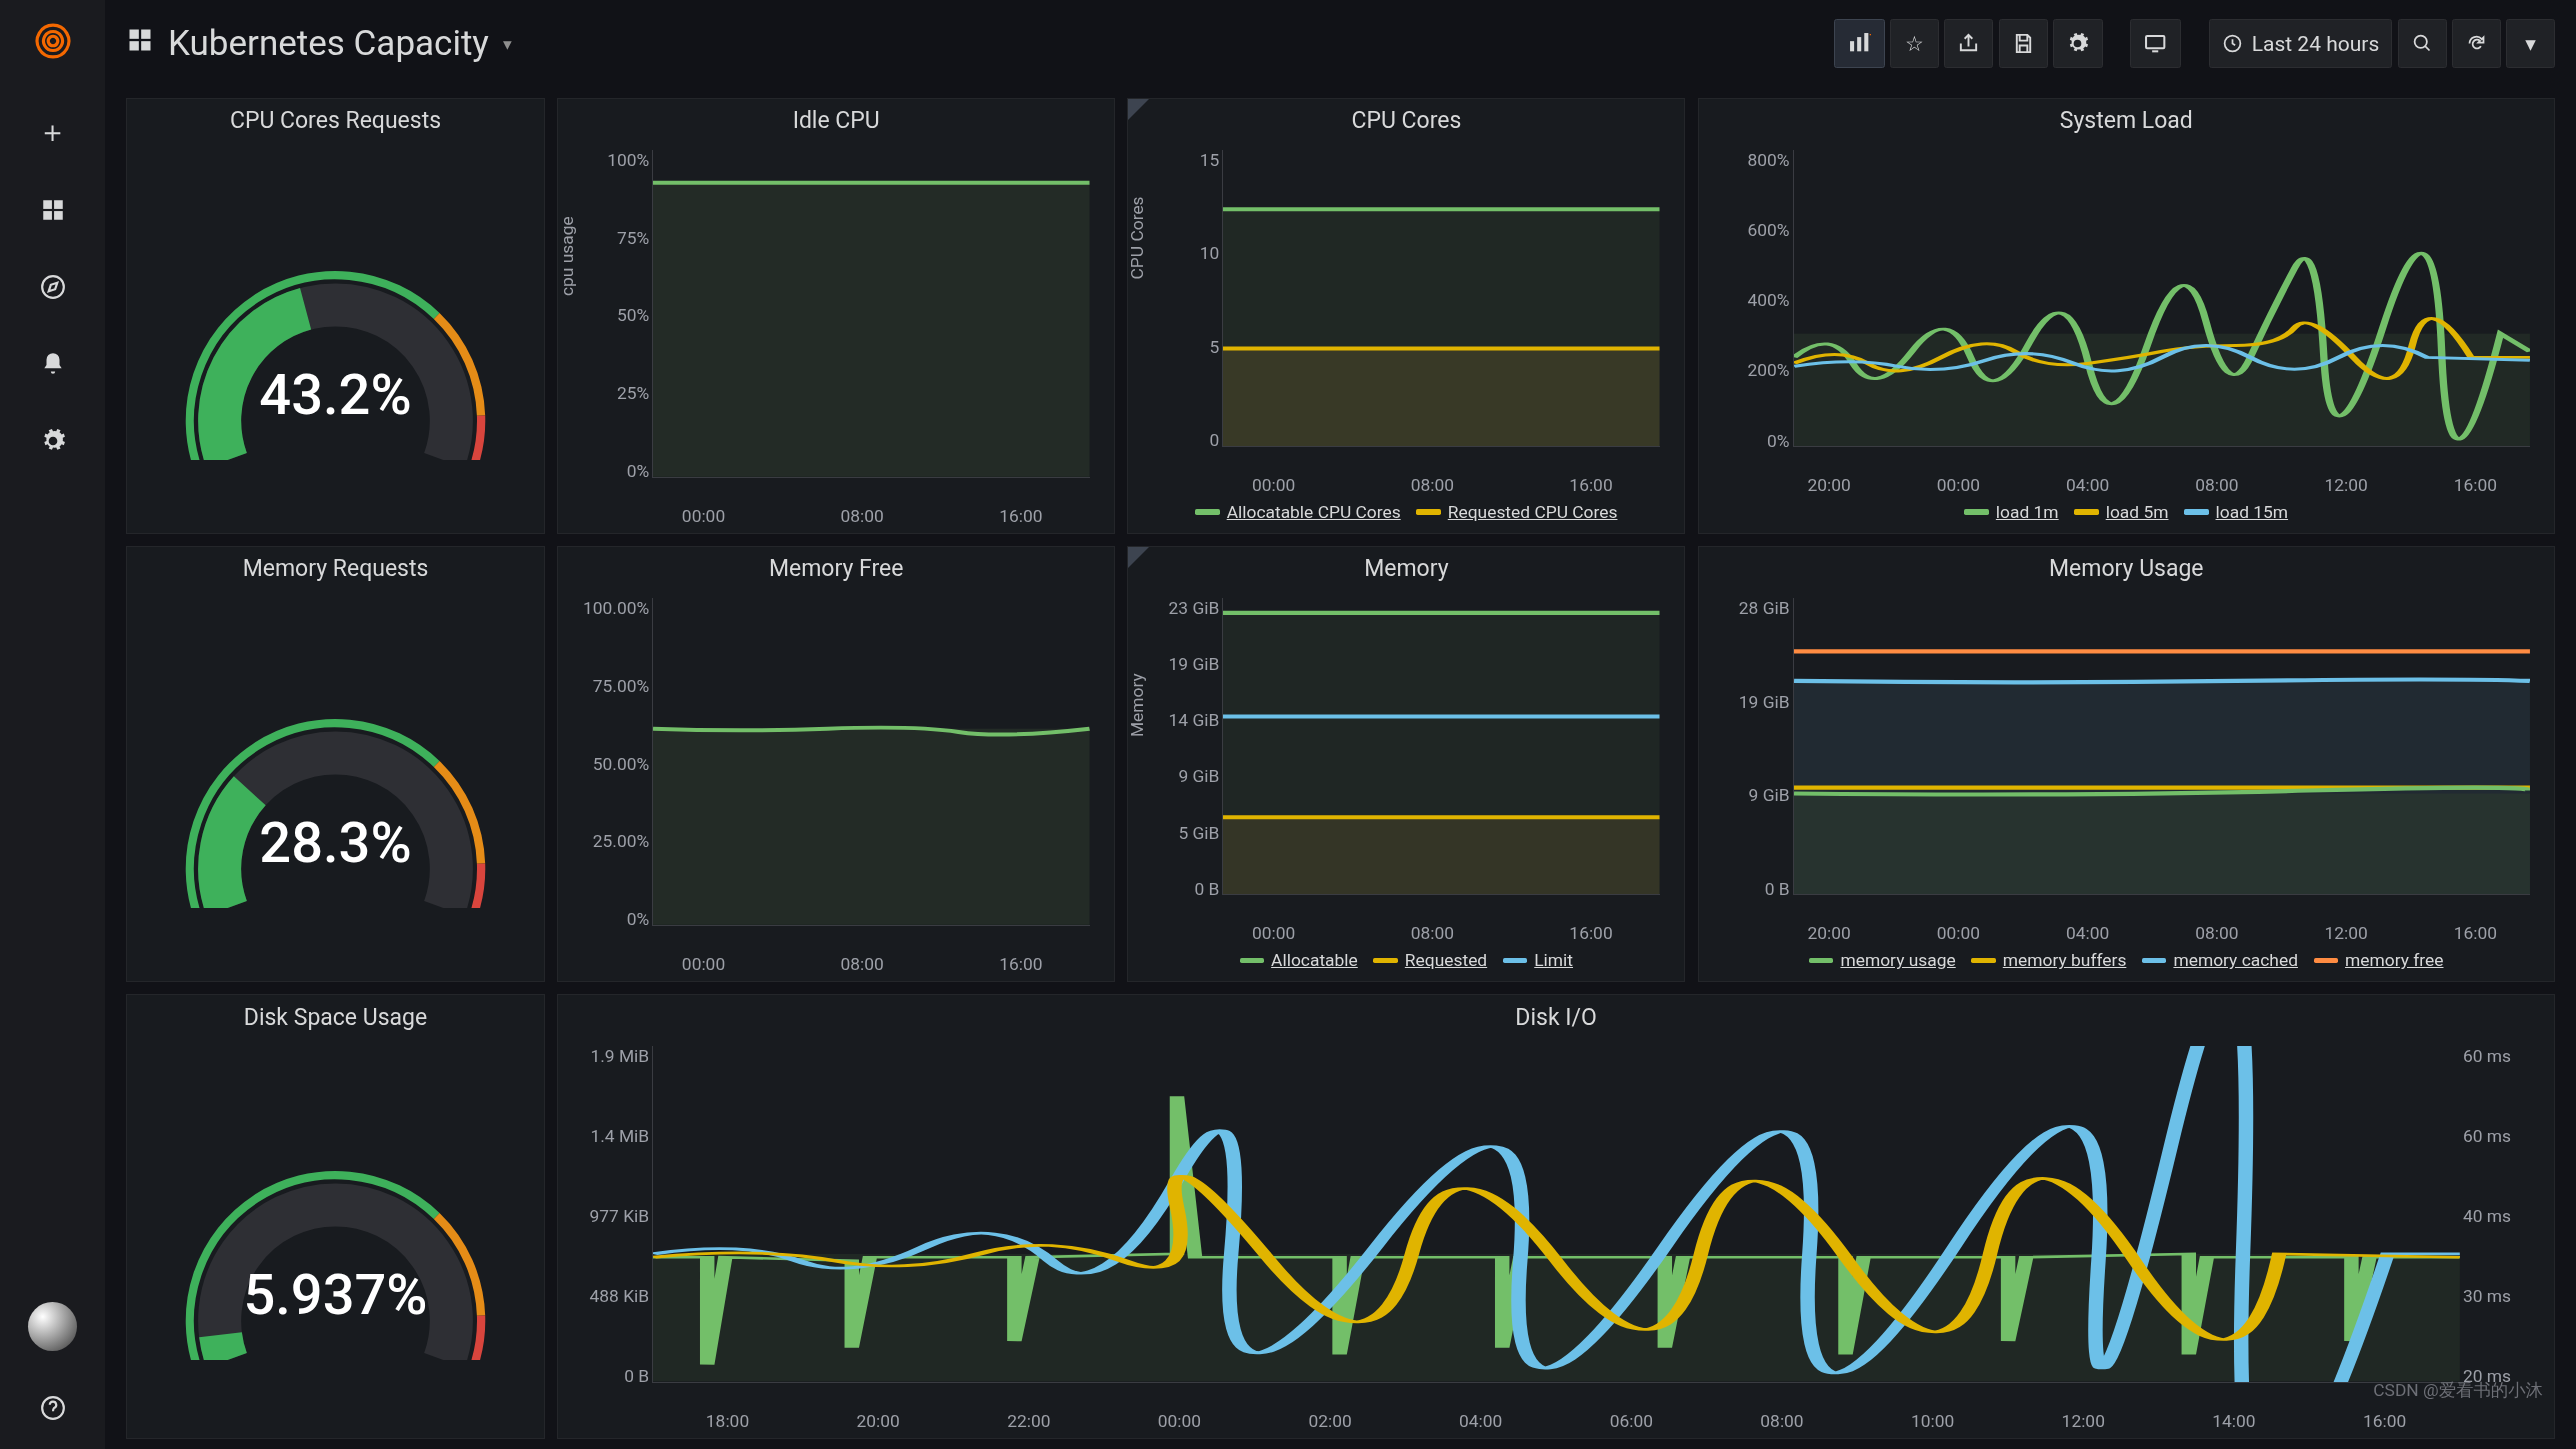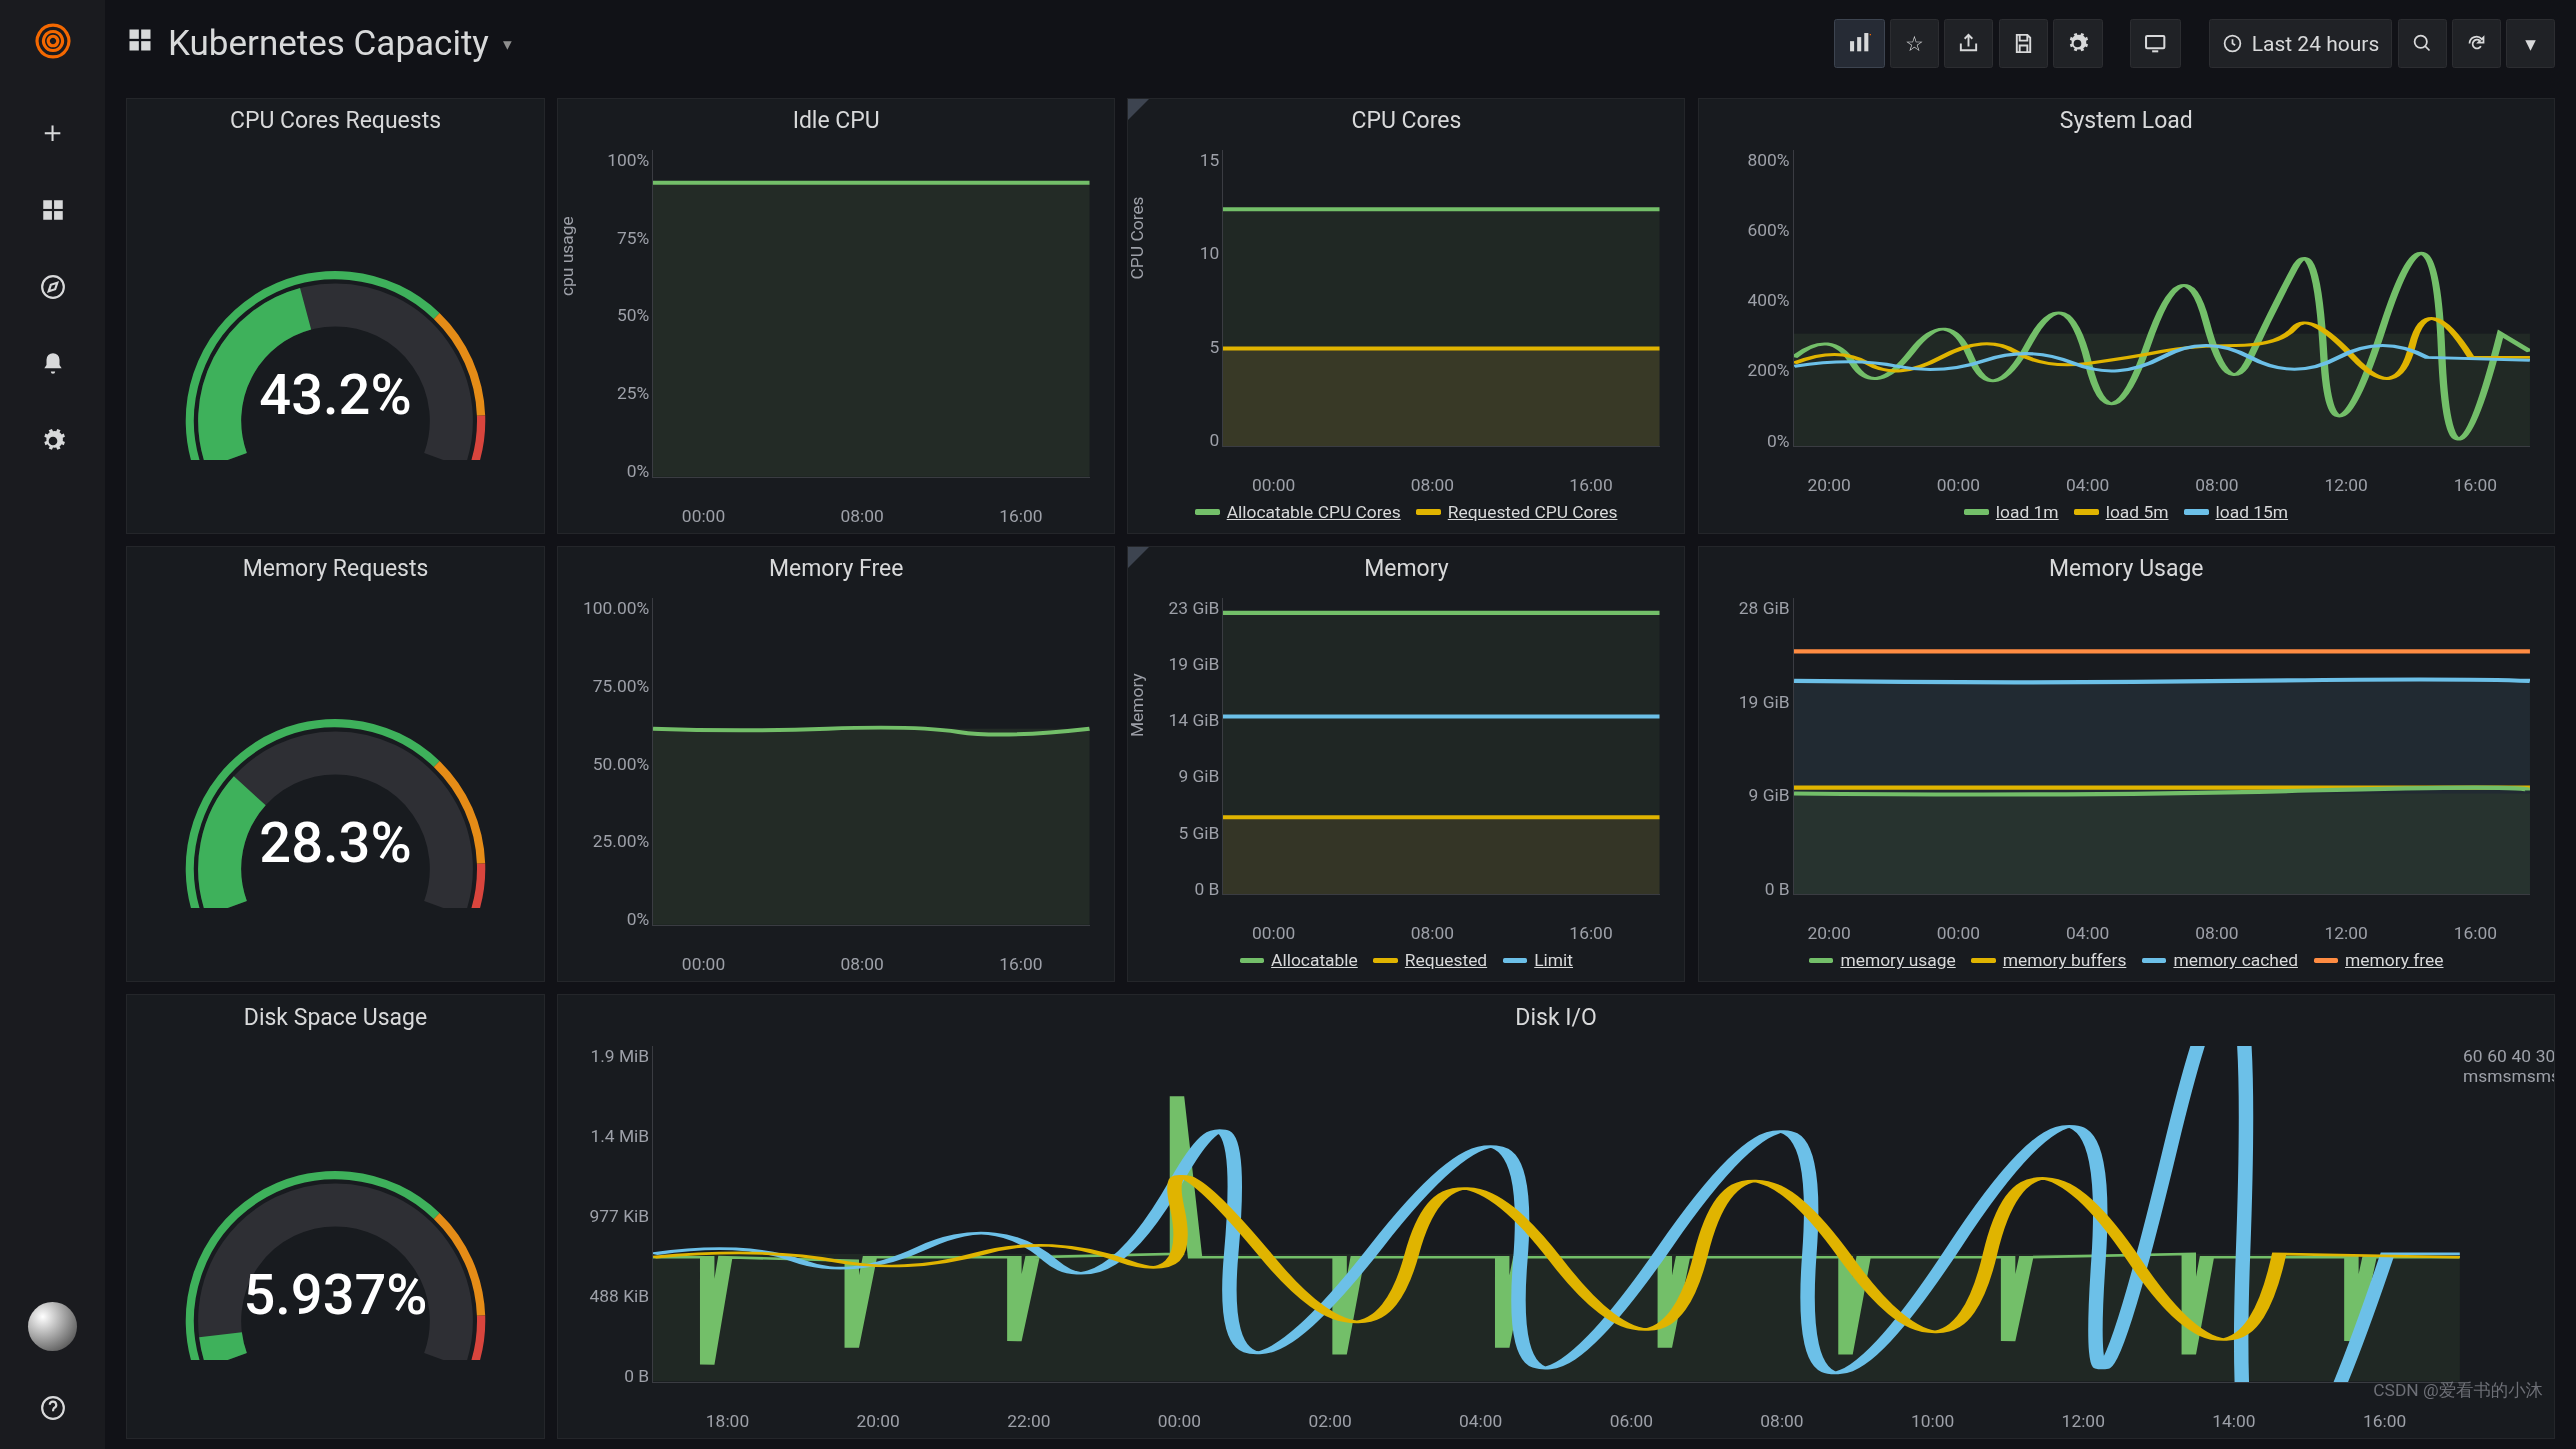--- a/index.html
+++ b/index.html
@@ -116,21 +116,21 @@
   gap: 15.7px;
   justify-content: center;
   padding: 7px 0 3.5px;
   font-size: 17.4px;
   text-decoration: underline;
 }
 .legend-item { display: flex; align-items: center; gap: 7px; }
 .legend-swatch { width: 24.4px; height: 5.2px; border-radius: 1.7px; }
 .ticks-x { display: flex; justify-content: space-around; font-size: 17.4px; color: #9da0a8; padding: 3.5px 0 0 52px; }
 .ticks-y { position: absolute; left: 0; top: 0; bottom: 21px; width: 77px; display: flex; flex-direction: column; justify-content: space-between; text-align: right; font-size: 17.4px; color: #9da0a8; }
-.ticks-y-right { position: absolute; right: 0; top: 0; bottom: 21px; width: 77px; display: flex; flex-direction: row; justify-content: space-between; text-align: left; font-size: 17.4px; color: #9da0a8; }
+.ticks-y-right { position: absolute; right: 0; top: 0; bottom: 21px; width: 77px; display: flex; flex-direction: column; justify-content: space-between; text-align: left; font-size: 17.4px; color: #9da0a8; }
 .plot { position: absolute; left: 80px; right: 10.5px; top: 0; bottom: 24.4px; border-left: 0.9px solid #3a3c42; border-bottom: 0.9px solid #3a3c42; }
 .plot.with-right { right: 80px; }
 .watermark { position: absolute; bottom: 47px; right: 33px; font-size: 17.4px; color: #6d6f76; }
 
 #p-cpu-req { grid-column: 1; grid-row: 1; }
 #p-idle-cpu { grid-column: 2; grid-row: 1; }
 #p-cpu-cores { grid-column: 3; grid-row: 1; }
 #p-sysload { grid-column: 4; grid-row: 1; }
 #p-mem-req { grid-column: 1; grid-row: 2; }
 #p-mem-free { grid-column: 2; grid-row: 2; }

